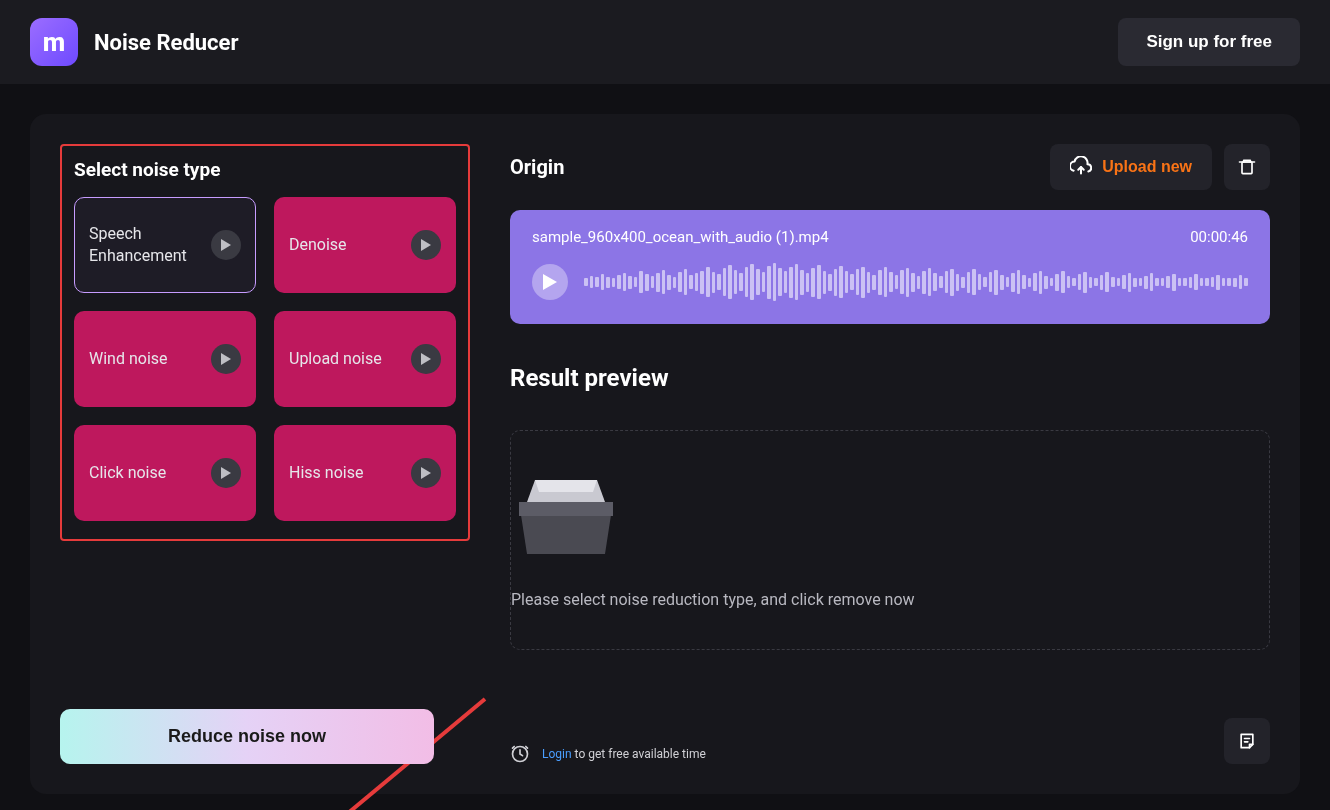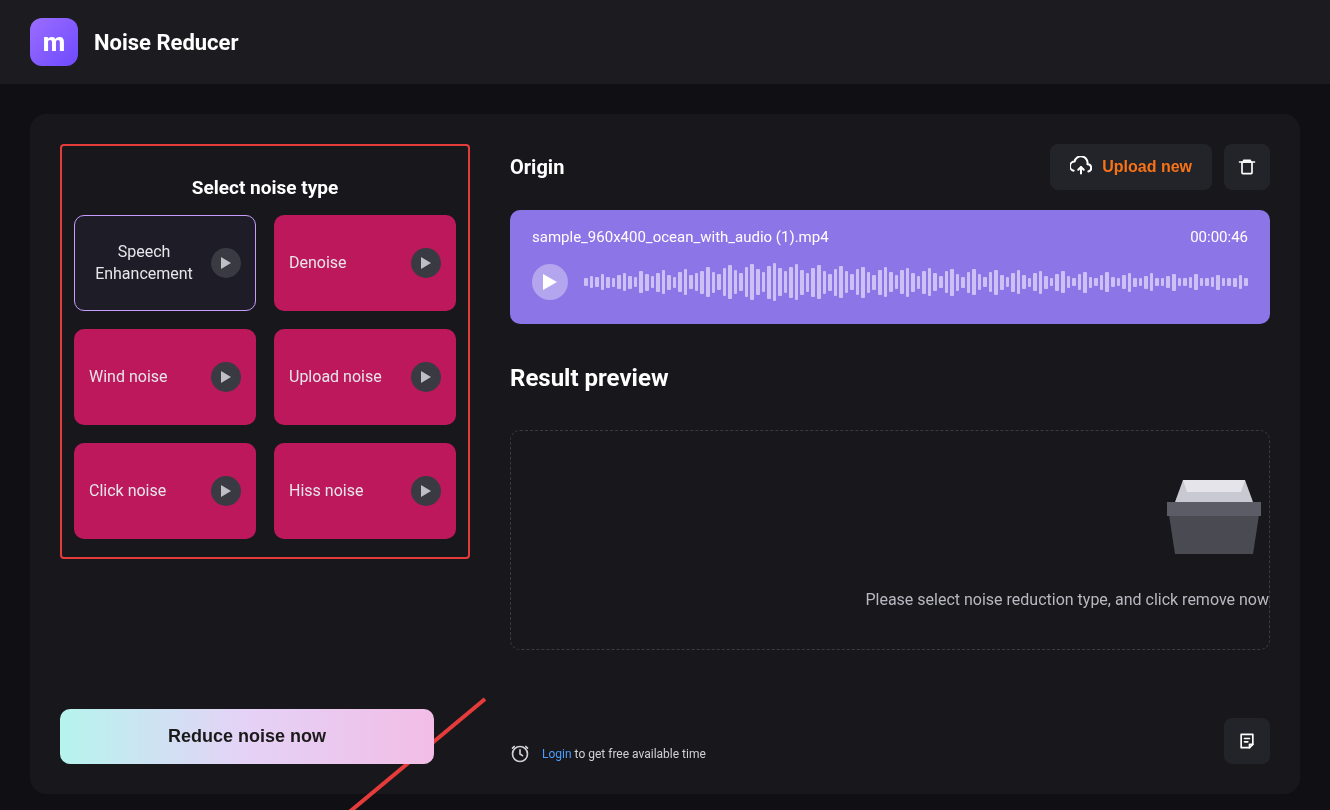--- a/index.html
+++ b/index.html
@@ -44,22 +44,21 @@
   padding: 30px;
   display: flex;
   gap: 40px;
   height: 680px;
   position: relative;
 }
 .left-col { width: 410px; flex-shrink: 0; position: relative; }
 .noise-box {
   border: 2px solid #e63b3b;
   border-radius: 4px;
-  padding: 30px 12px 18px 12px;
-  text-align: center;
+  padding: 12px 12px 18px 12px;
 }
 .section-heading { font-size: 19px; font-weight: 700; margin-bottom: 16px; }
 .noise-grid {
   display: grid;
   grid-template-columns: 1fr 1fr;
   gap: 18px;
 }
 .noise-card {
   background: #be185d;
   border: 1px solid transparent;
@@ -152,21 +151,21 @@
   background: rgba(255,255,255,0.55);
   border-radius: 1px;
 }
 .result-heading { font-size: 24px; font-weight: 700; margin-top: 40px; margin-bottom: 38px; }
 .result-box {
   border: 1px dashed #3a3a42;
   border-radius: 10px;
   flex: 0 0 220px;
   display: flex;
   flex-direction: column;
-  align-items: flex-end;
+  align-items: flex-start;
   justify-content: center;
   gap: 30px;
 }
 .tray-icon { width: 110px; height: 88px; }
 .result-msg { color: #b8b8c0; font-size: 16px; }
 .footer-row {
   display: flex;
   align-items: center;
   gap: 12px;
   position: absolute;
@@ -188,20 +187,21 @@
 }
 </style>
 </head>
 <body>
 
 <div class="header">
   <div class="header-left">
     <div class="logo">m</div>
     <div class="app-title">Noise Reducer</div>
   </div>
+  <button class="signup-btn">Sign up for free</button>
 </div>
 
 <div class="main-panel">
   <div class="left-col">
     <div class="noise-box">
       <div class="section-heading">Select noise type</div>
       <div class="noise-grid" id="noise-grid">
           <div class="noise-card selected">
             <div class="noise-label">Speech Enhancement</div>
             <div class="play-dot">

